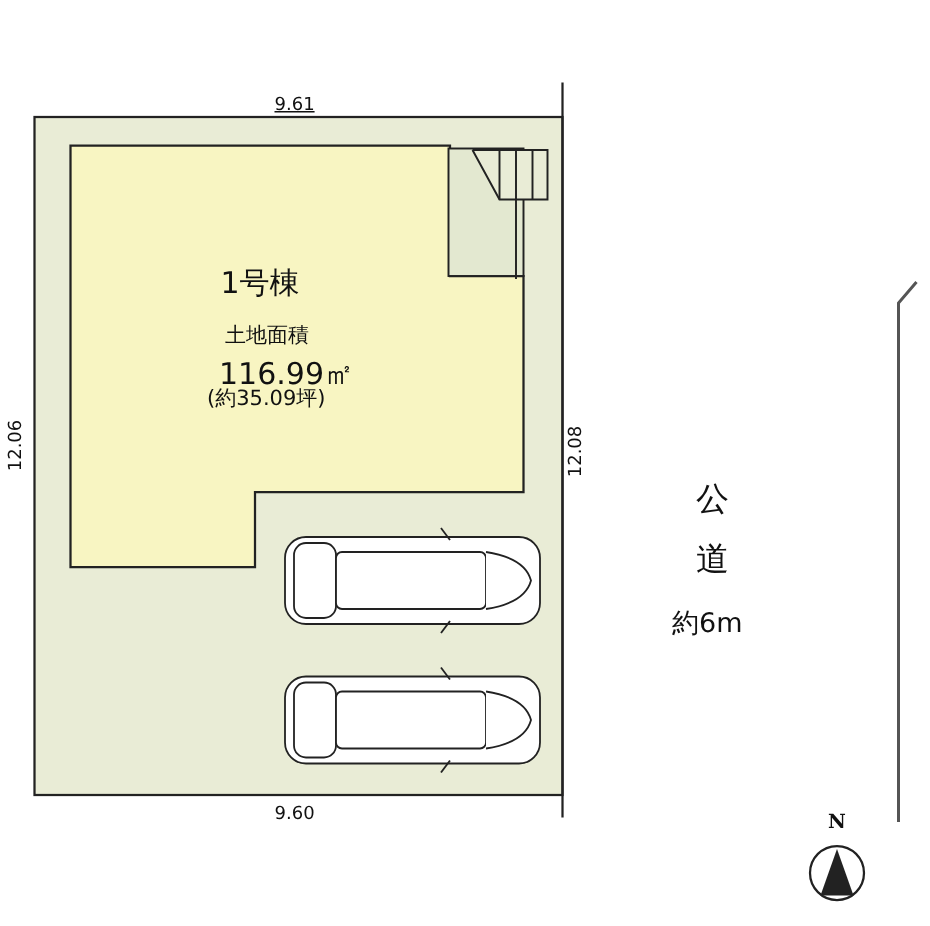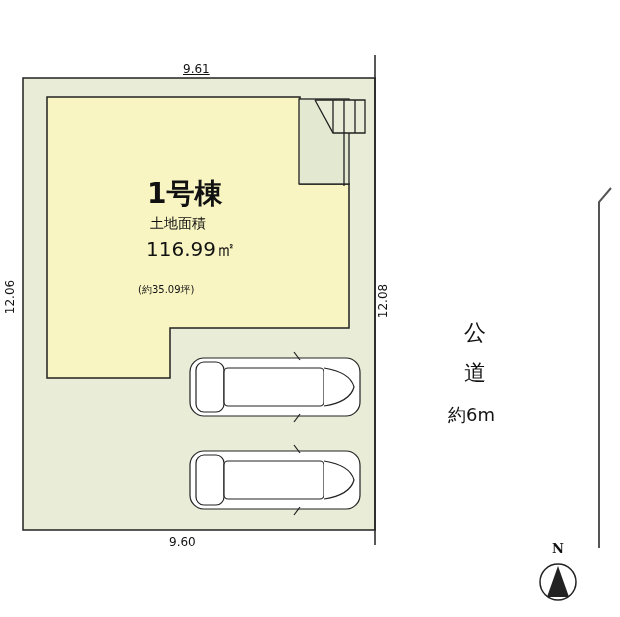--- a/index.html
+++ b/index.html
@@ -46,26 +46,26 @@
 
   <polyline points="611,188 599,202 599,548" fill="none" stroke="#555" stroke-width="2"></polyline>
 
   <g>
     <circle cx="558" cy="582" r="18" fill="#fff" stroke="#222" stroke-width="1.5"></circle>
     <polygon points="558,566 547,597 569,597" fill="#222"></polygon>
   </g>
 </svg>
 
 <div class="lbl dim" style="left:183px;top:62px;text-decoration:underline;">9.61</div>
-<div class="lbl dim" style="left:169px;top:535px;">9.60</div>
+<div class="lbl dim" style="left:183px;top:535px;">9.60</div>
 <div class="lbl dim vert" style="left:-7px;top:290px;">12.06</div>
 <div class="lbl dim vert" style="left:366px;top:294px;">12.08</div>
 
-<div class="lbl" style="left:147px;top:175px;font-size:28px;font-weight:bold;">1号棟</div>
+<div class="lbl" style="left:147px;top:175px;font-size:20px;font-weight:normal;">1号棟</div>
 <div class="lbl" style="left:150px;top:215px;font-size:14px;">土地面積</div>
 <div class="lbl" style="left:146px;top:236px;font-size:20px;">116.99㎡</div>
-<div class="lbl" style="left:138px;top:257px;font-size:10px;margin-top:26px;">(約35.09坪)</div>
+<div class="lbl" style="left:138px;top:257px;font-size:14px;">(約35.09坪)</div>
 
 <div class="lbl" style="left:464px;top:318px;font-size:22px;">公</div>
 <div class="lbl" style="left:464px;top:358px;font-size:22px;">道</div>
 <div class="lbl" style="left:448px;top:403px;font-size:18px;">約6m</div>
 
 <div class="lbl" style="left:552px;top:541px;font-size:13px;font-weight:bold;font-family:'DejaVu Serif',serif;">N</div>
 
 </body></html>

